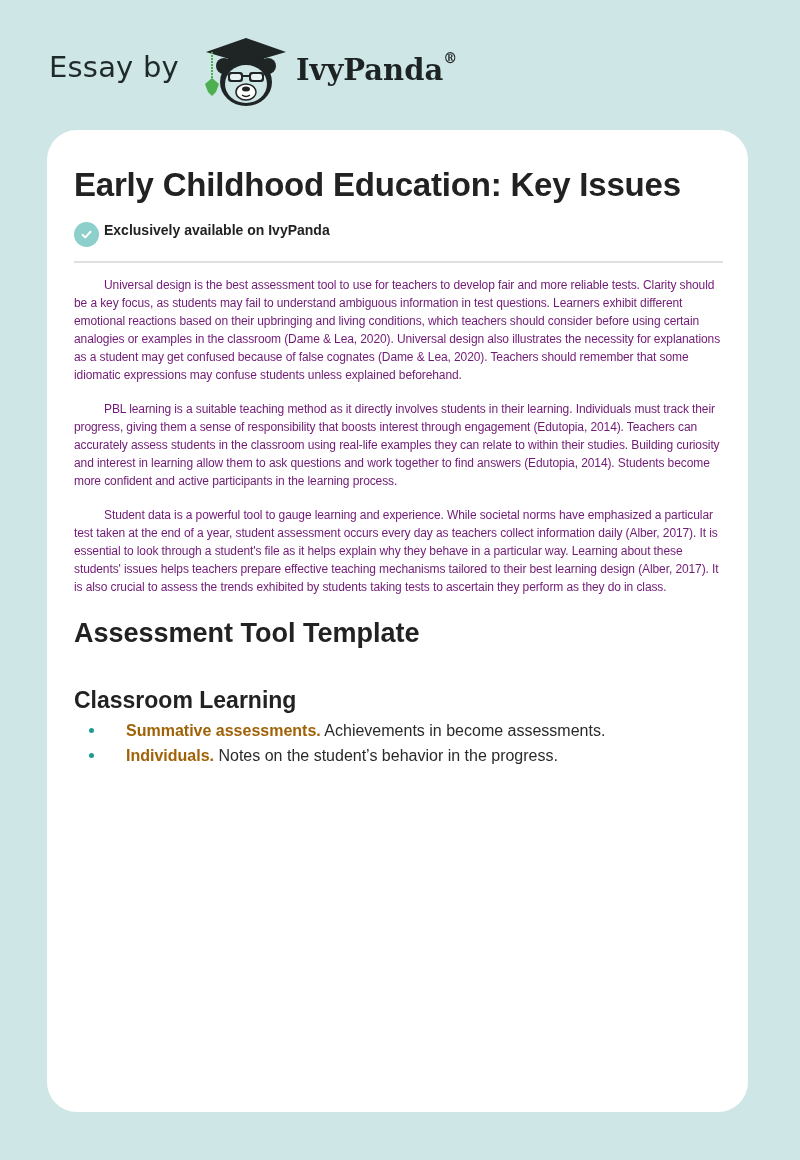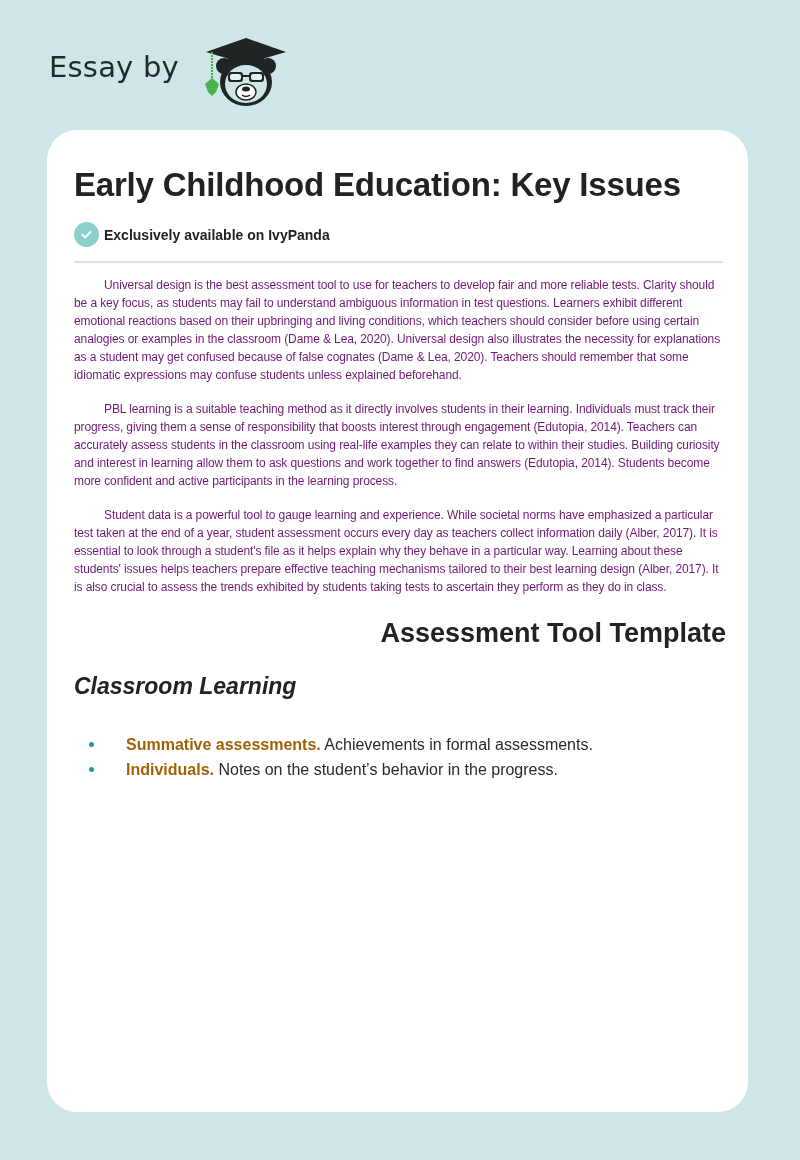--- a/index.html
+++ b/index.html
@@ -55,21 +55,20 @@
       left: 27px; top: 36px;
       font-size: 33px;
       font-weight: bold;
       color: #222;
       letter-spacing: -0.2px;
     }
     .badge {
       position: absolute;
       left: 27px; top: 92px;
       display: flex;
-      align-items: center;
       gap: 5px;
     }
     .check-circle {
       width: 25px; height: 25px;
       border-radius: 50%;
       background: #8dcfcb;
       display: flex; align-items: center; justify-content: center;
     }
     .badge-text {
       font-size: 14px;
@@ -93,29 +92,27 @@
       color: #701a75;
       text-indent: 30px;
       margin-bottom: 16px;
       letter-spacing: -0.1px;
     }
     .h2 {
       font-size: 27px;
       font-weight: bold;
       color: #222;
       margin-top: 22px;
-      margin-bottom: 24px;
-      text-align: right;
+      margin-bottom: 38px;
     }
     .h3 {
       font-size: 23px;
       font-weight: bold;
       color: #222;
-      margin-bottom: 32px;
-      font-style: italic;
+      margin-bottom: 4px;
     }
     ul.bullets { list-style: none; }
     ul.bullets li {
       position: relative;
       padding-left: 52px;
       font-size: 16px;
       line-height: 25px;
       color: #2a2a2a;
     }
     ul.bullets li .dot {
@@ -151,20 +148,21 @@
       <rect x="49" y="38" width="15" height="10" rx="3" fill="#1f2424"></rect>
       <rect x="30" y="40" width="11" height="6" rx="2" fill="#e8f2f2"></rect>
       <rect x="51" y="40" width="11" height="6" rx="2" fill="#e8f2f2"></rect>
       <line x1="43" y1="42" x2="49" y2="42" stroke="#1f2424" stroke-width="2"></line>
 
       <ellipse cx="46" cy="58" rx="10" ry="8" fill="#ffffff" stroke="#1f2424" stroke-width="1.5"></ellipse>
       <ellipse cx="46" cy="55" rx="4" ry="2.5" fill="#1f2424"></ellipse>
       <path d="M42,61 Q46,64 50,61" stroke="#1f2424" stroke-width="1.5" fill="none"></path>
     </svg>
   </div>
+  <span class="brand"><span>IvyPanda</span><sup>®</sup></span>
 </div>
 
 <div class="card">
   <h1 class="title">Early Childhood Education: Key Issues</h1>
 
   <div class="badge">
     <span class="check-circle">
       <svg width="13" height="13" viewBox="0 0 13 13">
         <path d="M2.5,6.8 L5.3,9.4 L10.5,3.8" stroke="#ffffff" stroke-width="2" fill="none" stroke-linecap="round" stroke-linejoin="round"></path>
       </svg>
@@ -178,21 +176,21 @@
     <p class="para">Universal design is the best assessment tool to use for teachers to develop fair and more reliable tests. Clarity should be a key focus, as students may fail to understand ambiguous information in test questions. Learners exhibit different emotional reactions based on their upbringing and living conditions, which teachers should consider before using certain analogies or examples in the classroom (Dame &amp; Lea, 2020). Universal design also illustrates the necessity for explanations as a student may get confused because of false cognates (Dame &amp; Lea, 2020). Teachers should remember that some idiomatic expressions may confuse students unless explained beforehand.</p>
     <p class="para">PBL learning is a suitable teaching method as it directly involves students in their learning. Individuals must track their progress, giving them a sense of responsibility that boosts interest through engagement (Edutopia, 2014). Teachers can accurately assess students in the classroom using real-life examples they can relate to within their studies. Building curiosity and interest in learning allow them to ask questions and work together to find answers (Edutopia, 2014). Students become more confident and active participants in the learning process.</p>
     <p class="para">Student data is a powerful tool to gauge learning and experience. While societal norms have emphasized a particular test taken at the end of a year, student assessment occurs every day as teachers collect information daily (Alber, 2017). It is essential to look through a student's file as it helps explain why they behave in a particular way. Learning about these students' issues helps teachers prepare effective teaching mechanisms tailored to their best learning design (Alber, 2017). It is also crucial to assess the trends exhibited by students taking tests to ascertain they perform as they do in class.</p>
 
     <h2 class="h2">Assessment Tool Template</h2>
     <h3 class="h3">Classroom Learning</h3>
 
     <ul class="bullets">
       <li>
         <span class="dot"></span>
-        <b>Summative assessments.</b><span> Achievements in formal assessments.</span>
+        <b>Summative assessments.</b><span> Achievements in become assessments.</span>
       </li>
       <li>
         <span class="dot"></span>
         <b>Individuals.</b><span> Notes on the student’s behavior in the progress.</span>
       </li>
     </ul>
   </div>
 </div>
 
 </body></html>

